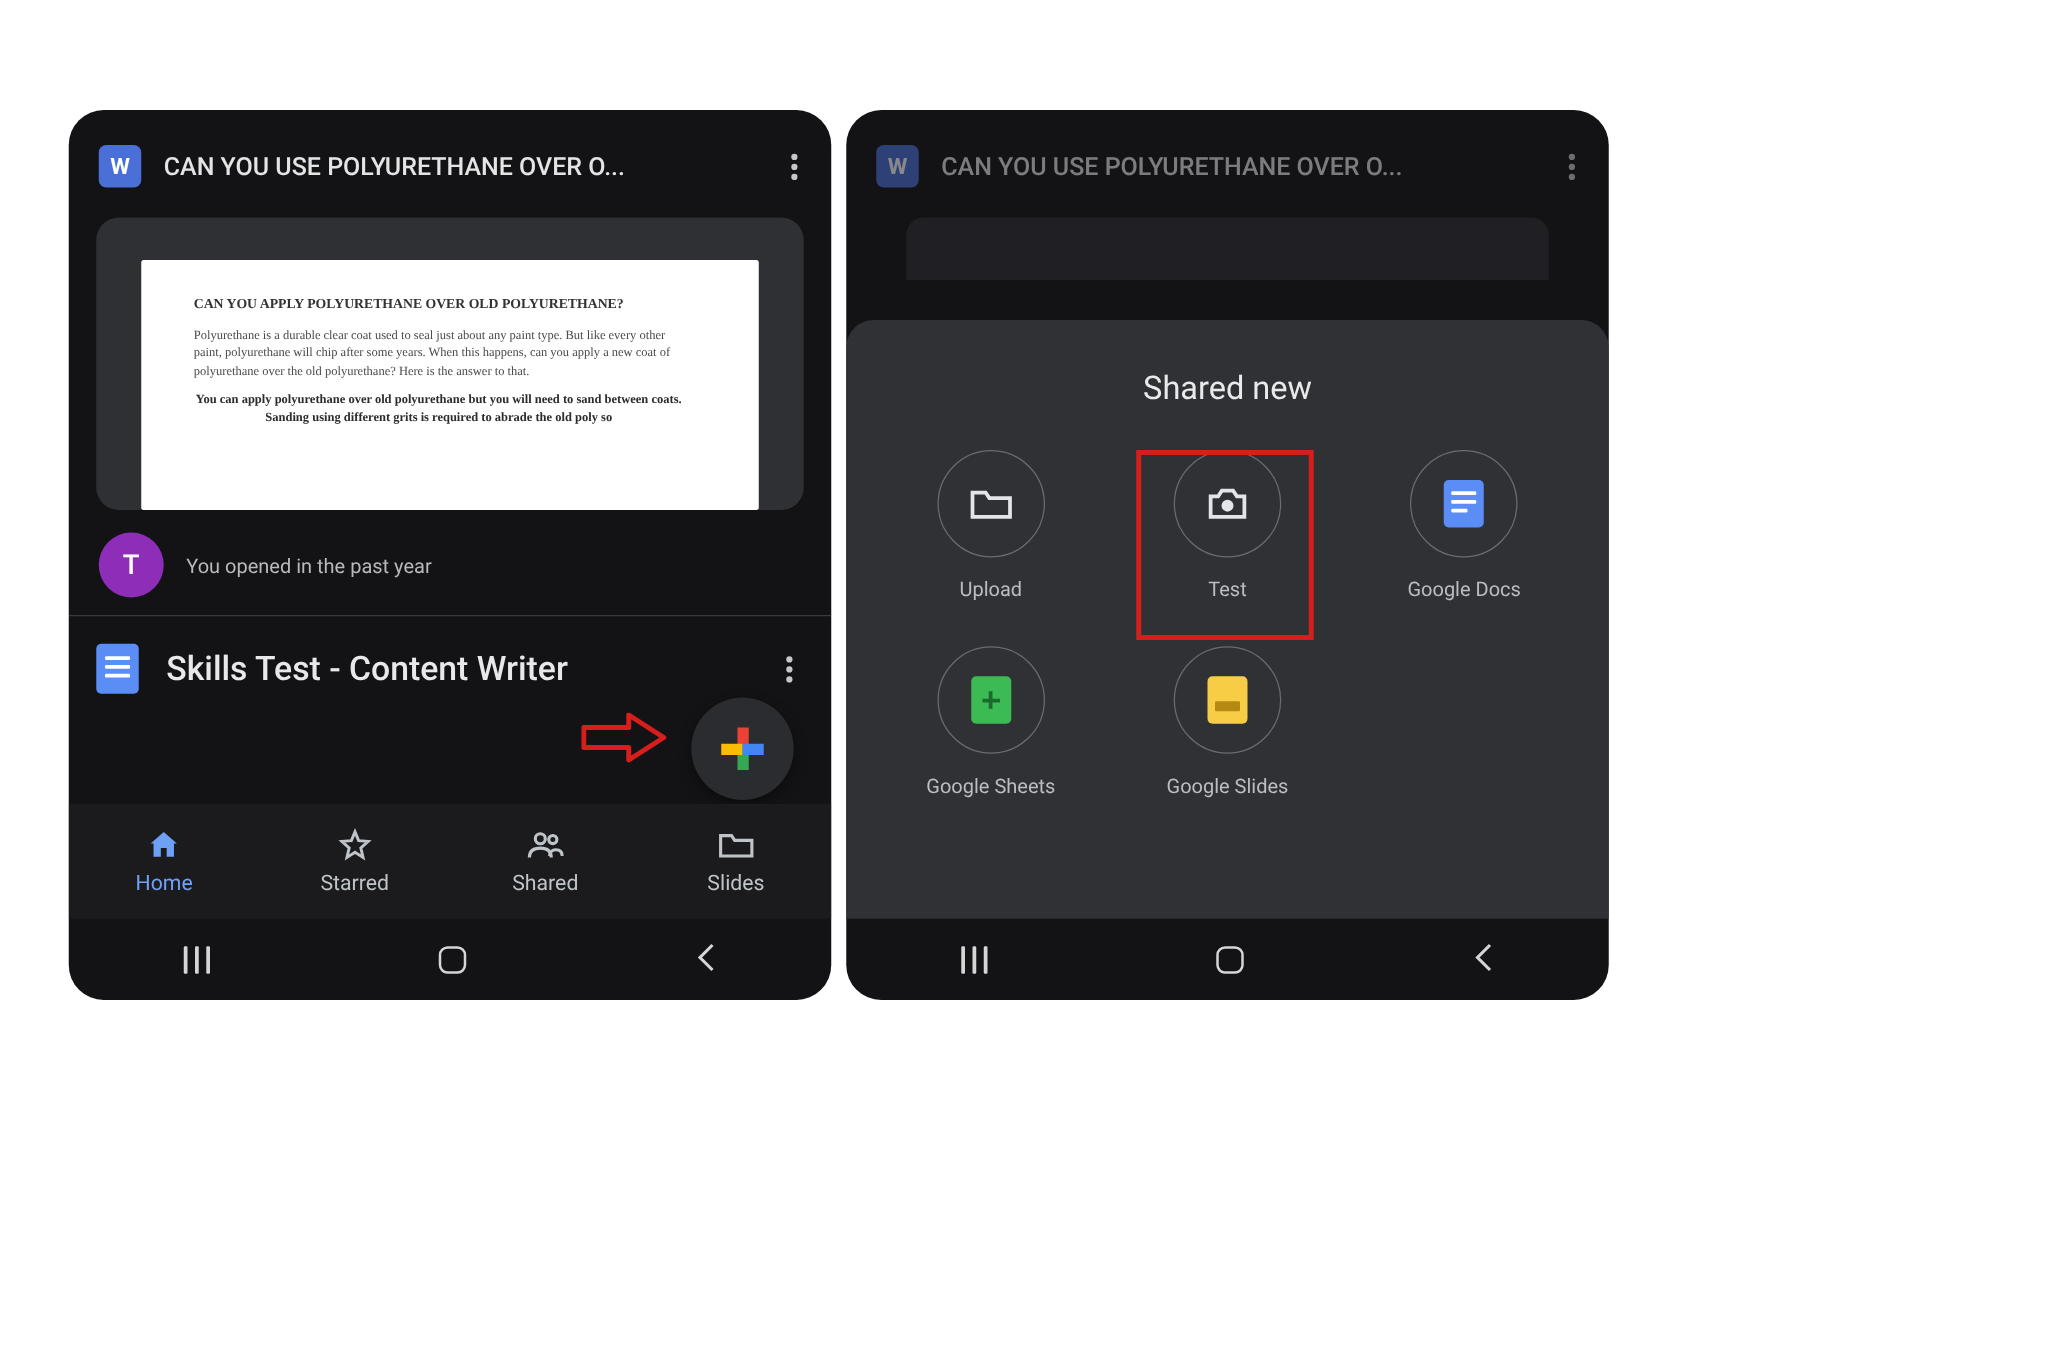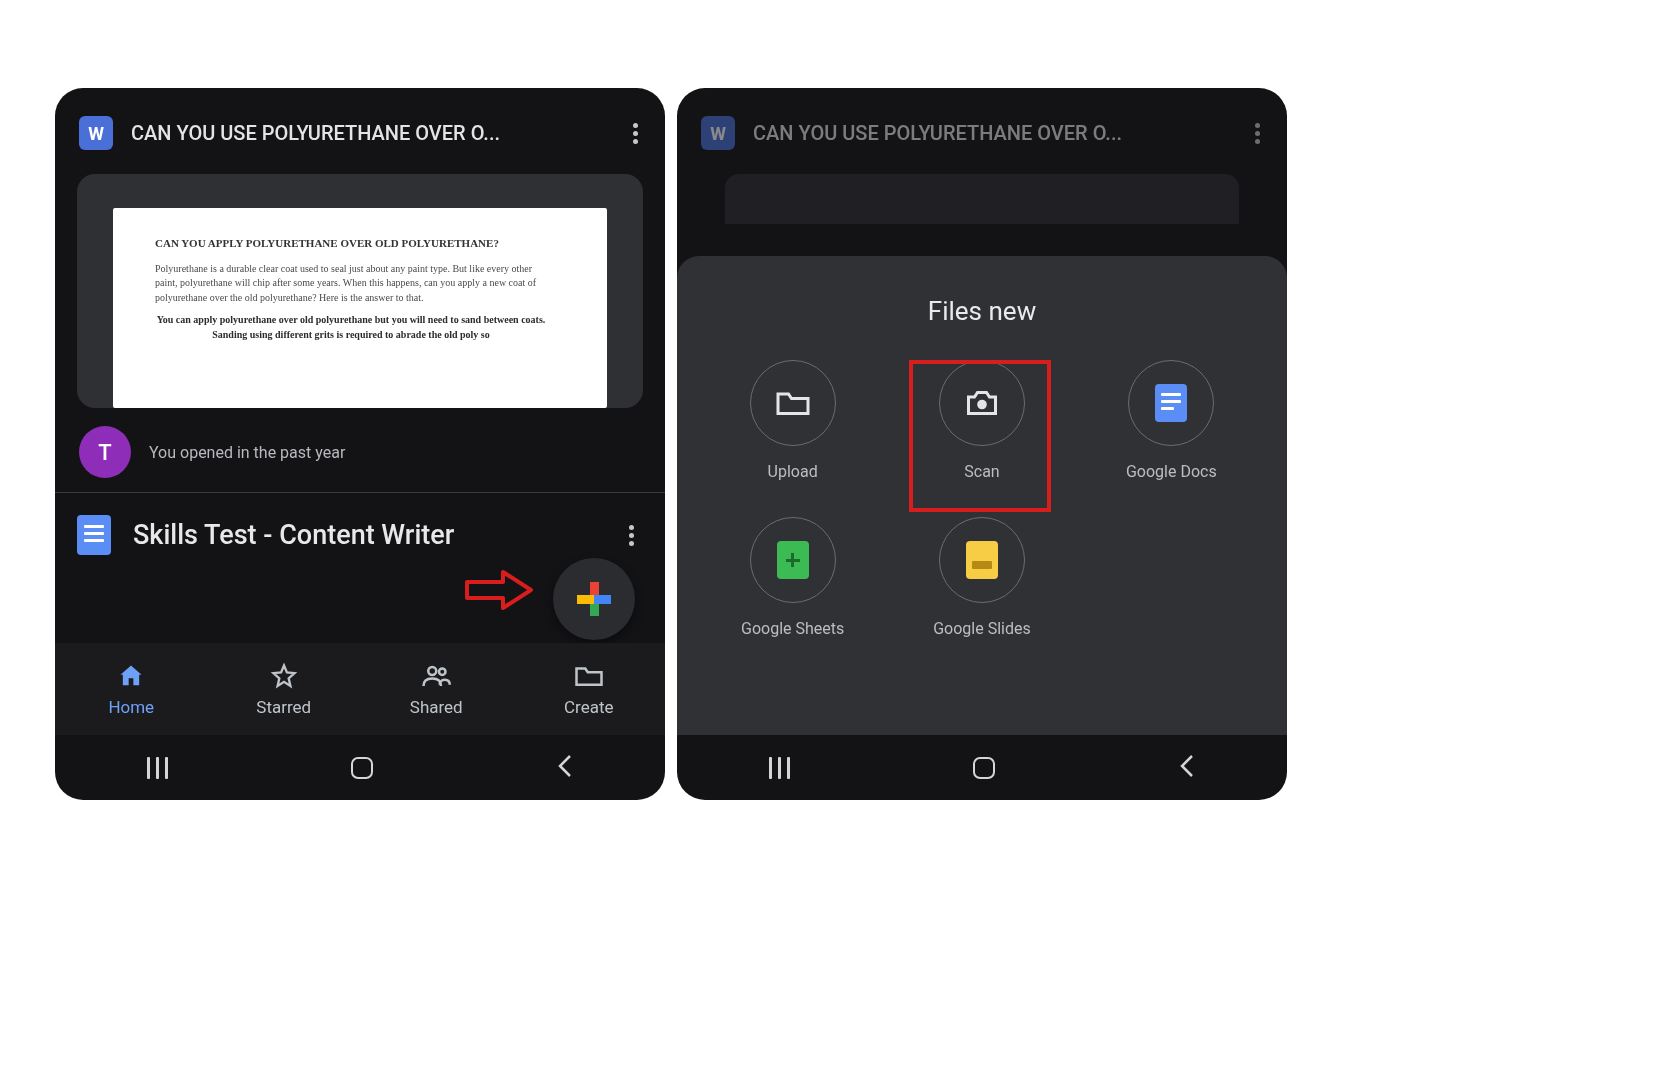--- a/index.html
+++ b/index.html
@@ -252,21 +252,21 @@
             </svg>
         </div>
         <span>Shared</span>
       </div>
       <div class="nav-item">
         <div class="nav-ico">
           <svg width="30" height="26" viewBox="0 0 24 20" fill="none" stroke="#bfc4c8" stroke-width="2">
               <path d="M2 4 L9 4 L11 7 L22 7 L22 17 L2 17 Z"></path>
             </svg>
         </div>
-        <span>Create</span>
+        <span>Slides</span>
       </div>
     </div>
 
     <div class="sys-nav">
       <div class="recents">
           <span></span>
           <span></span>
           <span></span>
         </div>
       <div class="home-btn"></div>
@@ -284,39 +284,39 @@
       <div class="title-text">CAN YOU USE POLYURETHANE OVER O...</div>
       <div class="more-dots">
           <span></span>
           <span></span>
           <span></span>
         </div>
     </div>
     <div class="dim-preview"></div>
 
     <div class="sheet">
-      <div class="sheet-title">Files new</div>
+      <div class="sheet-title">Shared new</div>
       <div class="hl-box"></div>
       <div class="grid">
         <div class="cell">
           <div class="circle">
             <svg width="36" height="30" viewBox="0 0 24 20" fill="none" stroke="#e4e5e8" stroke-width="2">
                 <path d="M2 4 L9 4 L11 7 L22 7 L22 17 L2 17 Z"></path>
               </svg>
           </div>
           <div class="cell-label">Upload</div>
         </div>
         <div class="cell">
           <div class="circle">
             <svg width="36" height="30" viewBox="0 0 24 20" fill="none" stroke="#e4e5e8" stroke-width="2">
                 <path d="M3 6 L7 6 L9 3 L15 3 L17 6 L21 6 L21 17 L3 17 Z"></path>
                 <circle cx="12" cy="11" r="3.2" fill="#e4e5e8" stroke="none"></circle>
               </svg>
           </div>
-          <div class="cell-label">Scan</div>
+          <div class="cell-label">Test</div>
         </div>
         <div class="cell">
           <div class="circle">
             <div class="mini-doc blue">
                 <div class="lines">
                   <span></span>
                   <span></span>
                   <span style="width:65%"></span>
                 </div>
               </div>

